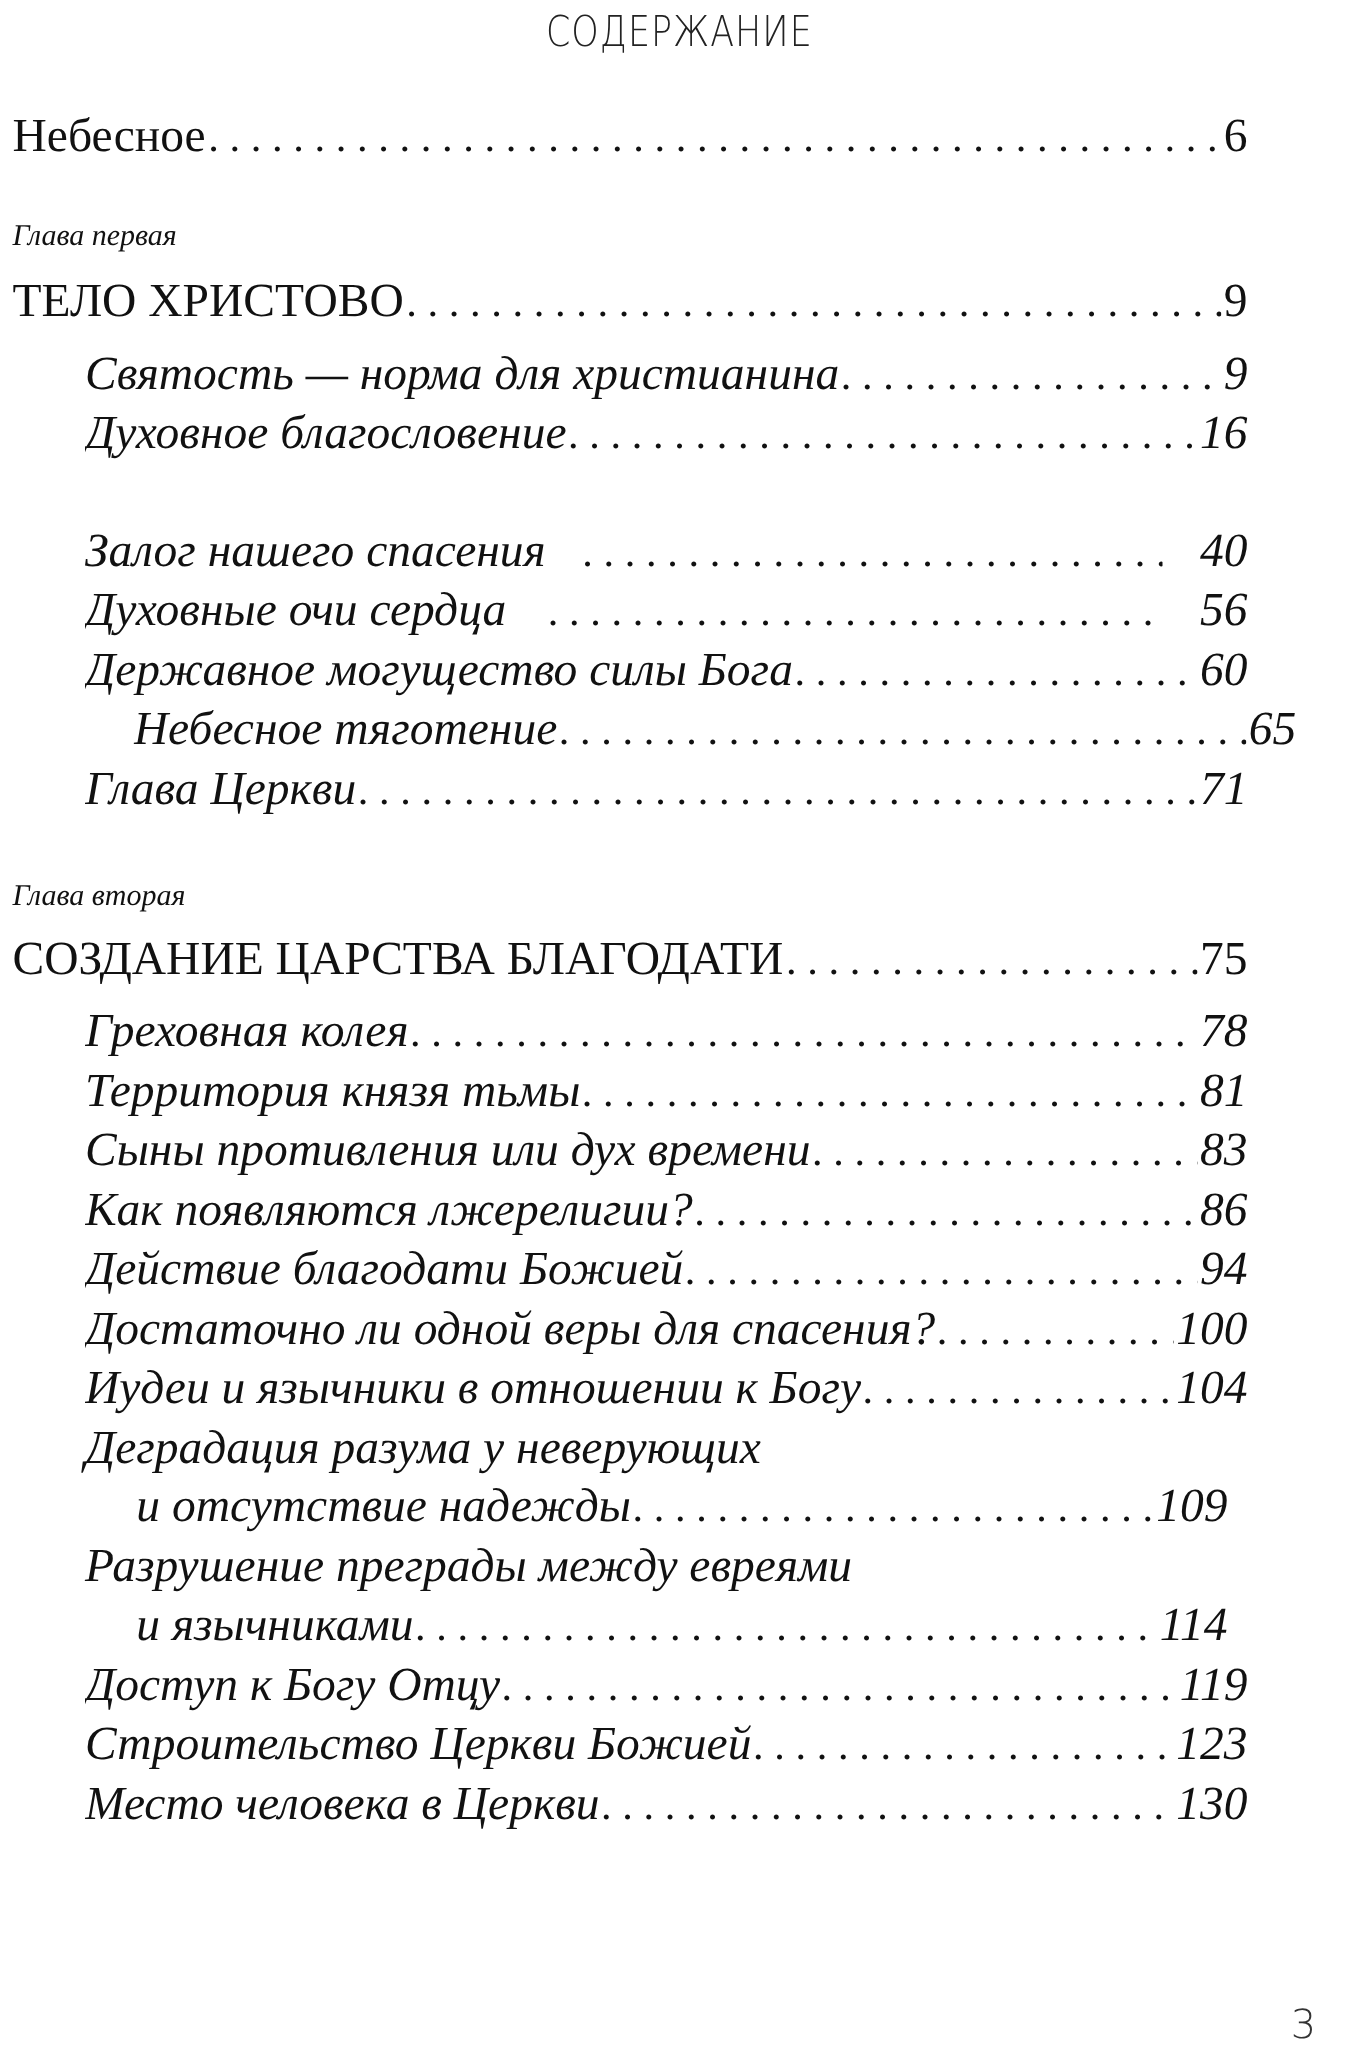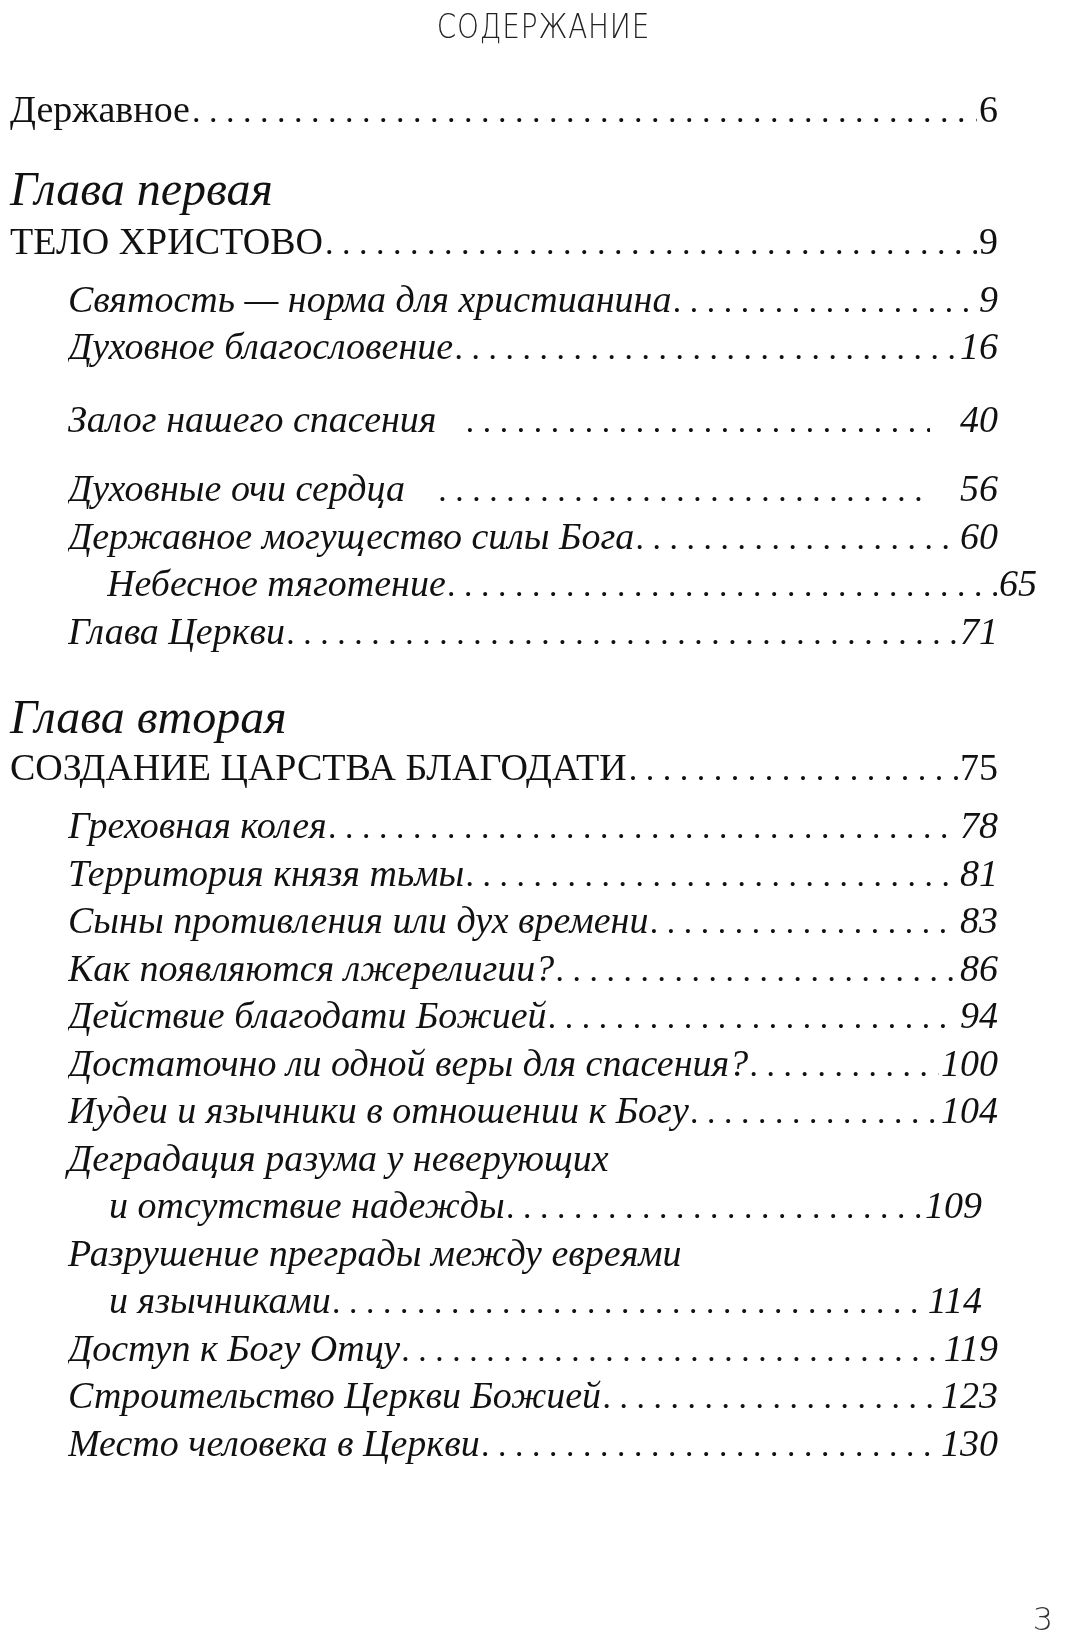--- a/index.html
+++ b/index.html
@@ -25,40 +25,40 @@
     content: ". . . . . . . . . . . . . . . . . . . . . . . . . . . . . . . . . . . . . . . . . . . . . . . . . . . . . . . . . . . . . . . . . . . .";
     letter-spacing: 0px;
   }
   .row .page-num { flex: 0 0 auto; }
   .italic { font-style: italic; }
   .top-level { left: 10px; width: 988px; }
   .sub { left: 68px; width: 930px; justify-content: flex-end; }
   .sub-cont { left: 109px; width: 873px; }
   .chapter-label {
     position: absolute; left: 10px; font-family: "Liberation Serif", serif; font-style: italic;
-    font-size: 48px; line-height: 46px; white-space: nowrap;
+    font-size: 24px; line-height: 46px; white-space: nowrap;
   }
   .wrap-first {
     position: absolute; left: 68px; font-family: "Liberation Serif", serif; font-style: italic;
     font-size: 38px; line-height: 46px; white-space: nowrap;
   }
   .folio {
     position: absolute; right: 34px; top: 1600px;
     font-family: "DejaVu Sans", sans-serif; font-weight: 200; font-size: 32px; color: #333;
   }
 </style>
 </head>
 <body>
 
 <div class="page">
 
   <div class="title">СОДЕРЖАНИЕ</div>
 
   <div class="row top-level" style="top:86px;">
-    <span class="label">Державное</span>
+    <span class="label">Небесное</span>
     <span class="leader"></span>
     <span class="page-num">6</span>
   </div>
 
   <div class="chapter-label" style="top:166px;">Глава первая</div>
   <div class="row top-level" style="top:218px;">
     <span class="label">ТЕЛО ХРИСТОВО</span>
     <span class="leader"></span>
     <span class="page-num">9</span>
   </div>
@@ -66,21 +66,21 @@
   <div class="row sub italic" style="top:276px;">
     <span class="label">Святость — норма для христианина</span>
     <span class="leader"></span>
     <span class="page-num">9</span>
   </div>
   <div class="row sub italic" style="top:323px;">
     <span class="label">Духовное благословение</span>
     <span class="leader"></span>
     <span class="page-num">16</span>
   </div>
-  <div class="row sub italic" style="top:396px;gap:28px;">
+  <div class="row sub italic" style="top:418px;gap:28px;">
     <span class="label">Залог нашего спасения</span>
     <span class="leader"></span>
     <span class="page-num">40</span>
   </div>
   <div class="row sub italic" style="top:465px;gap:32px;">
     <span class="label">Духовные очи сердца</span>
     <span class="leader"></span>
     <span class="page-num">56</span>
   </div>
   <div class="row sub italic" style="top:513px;">

